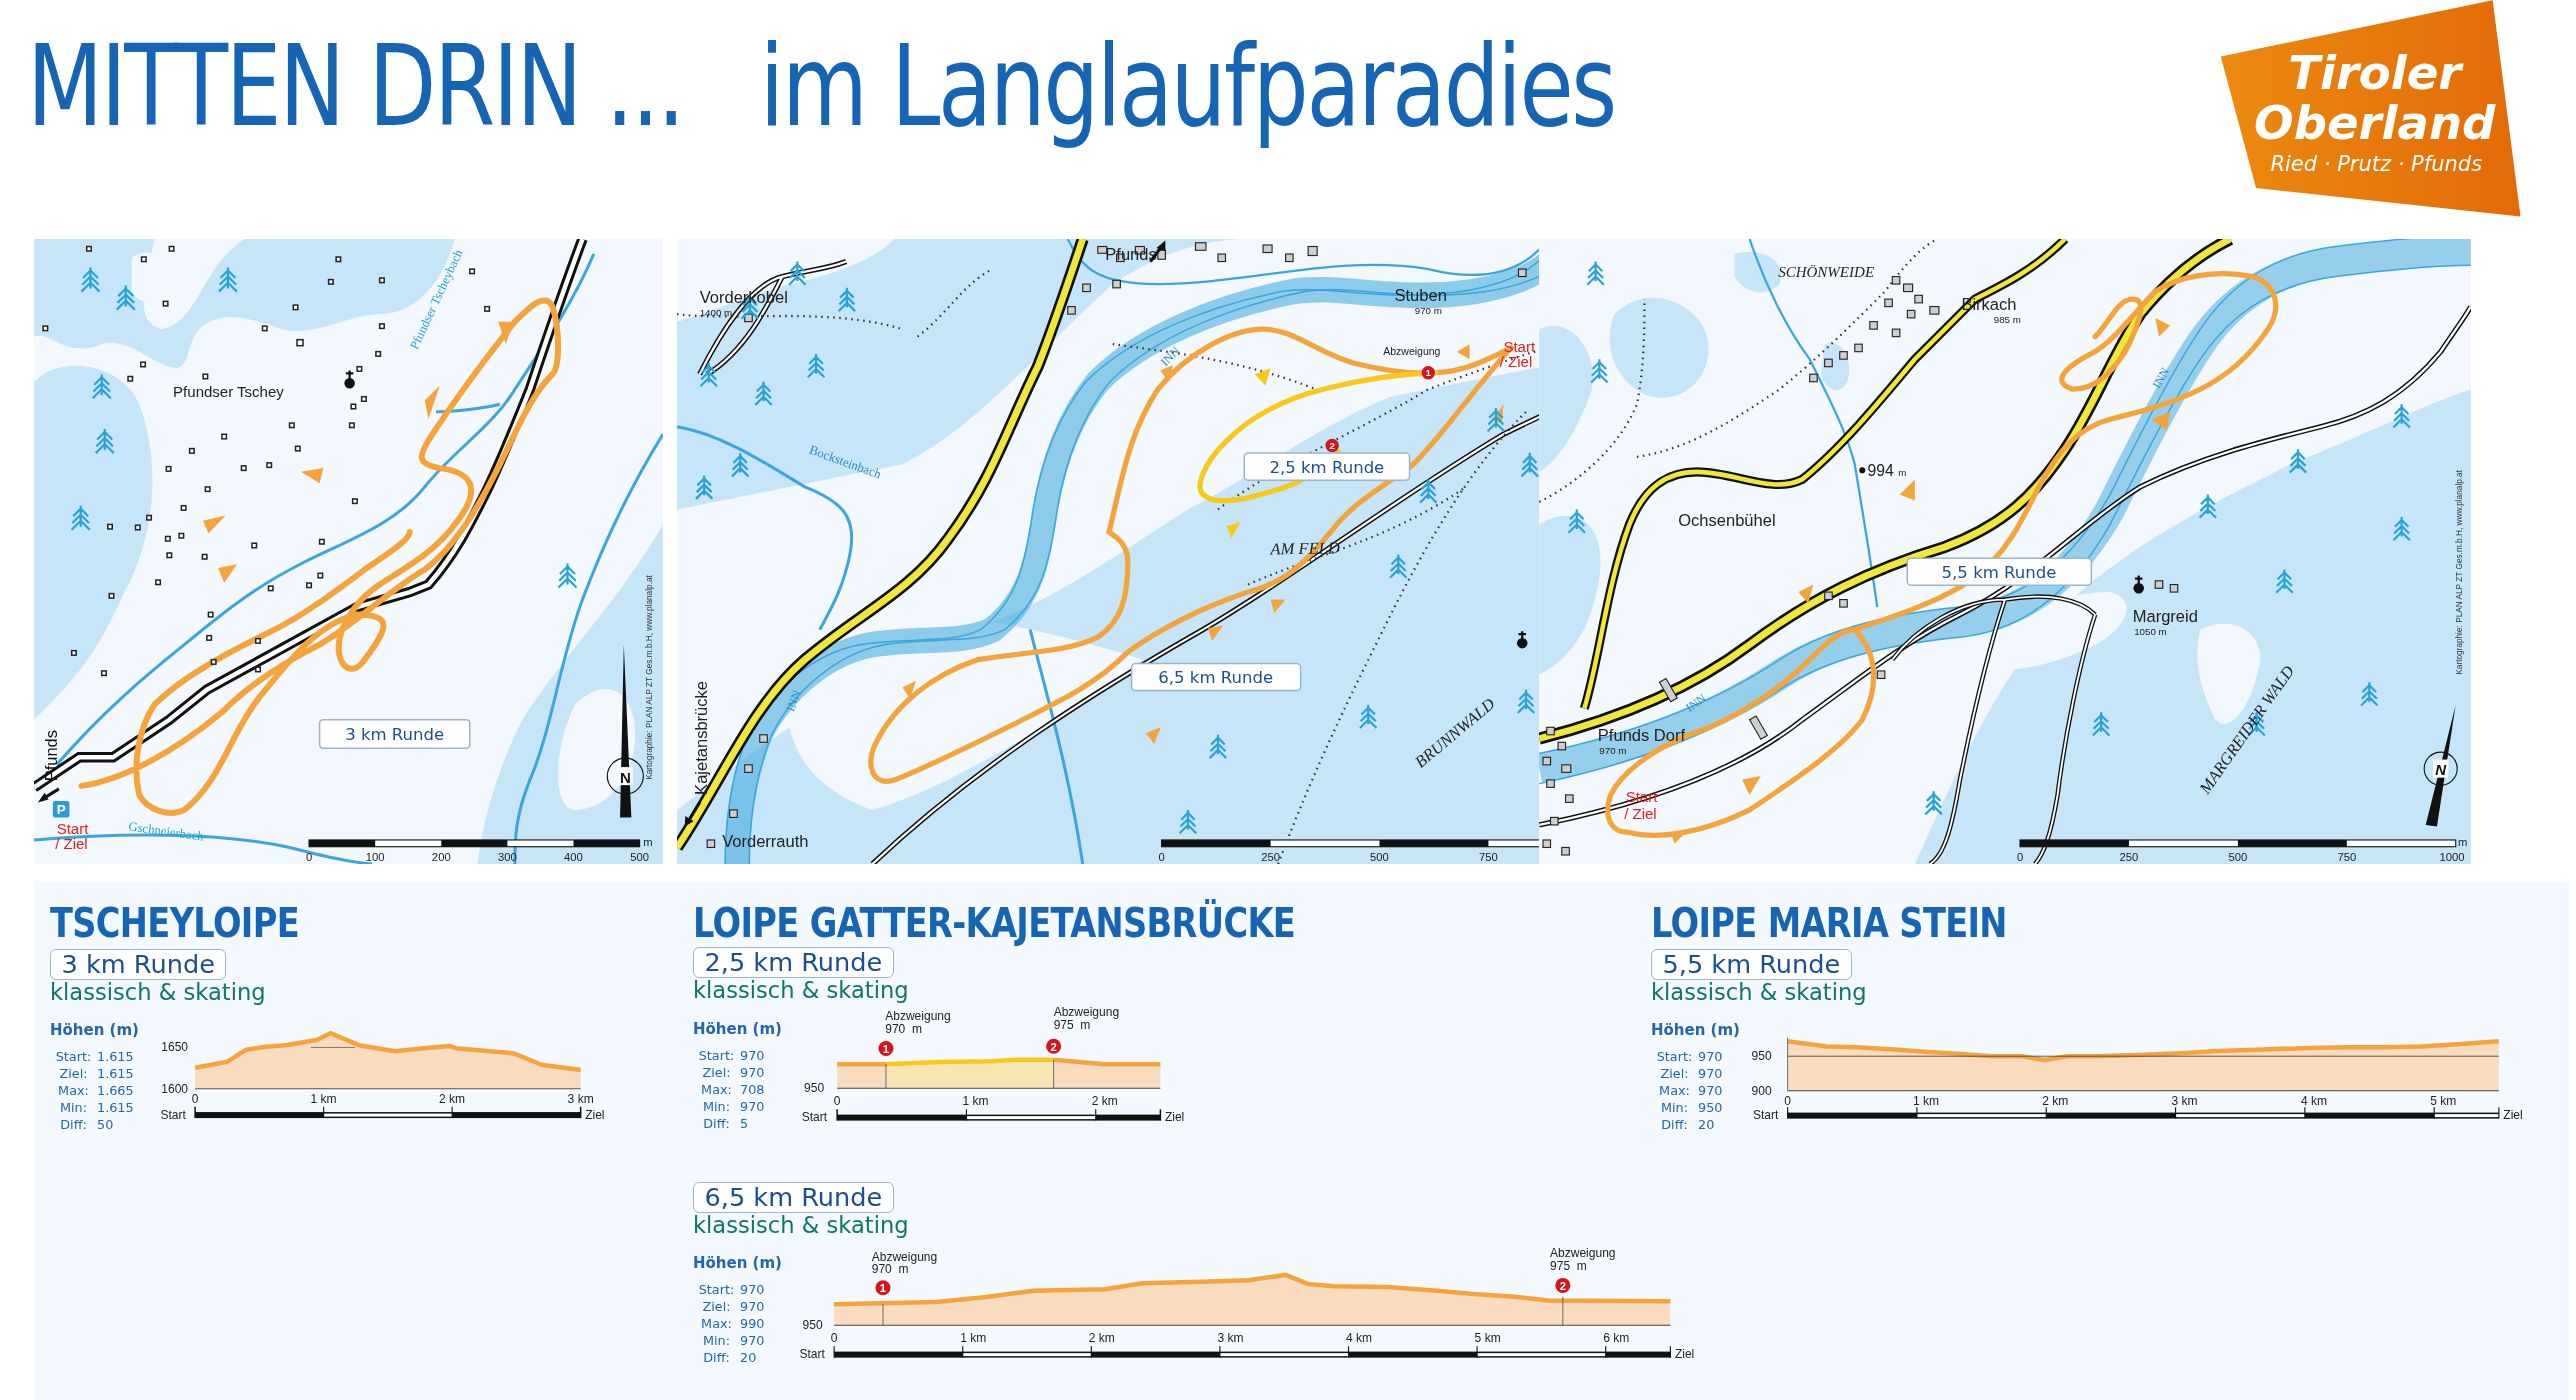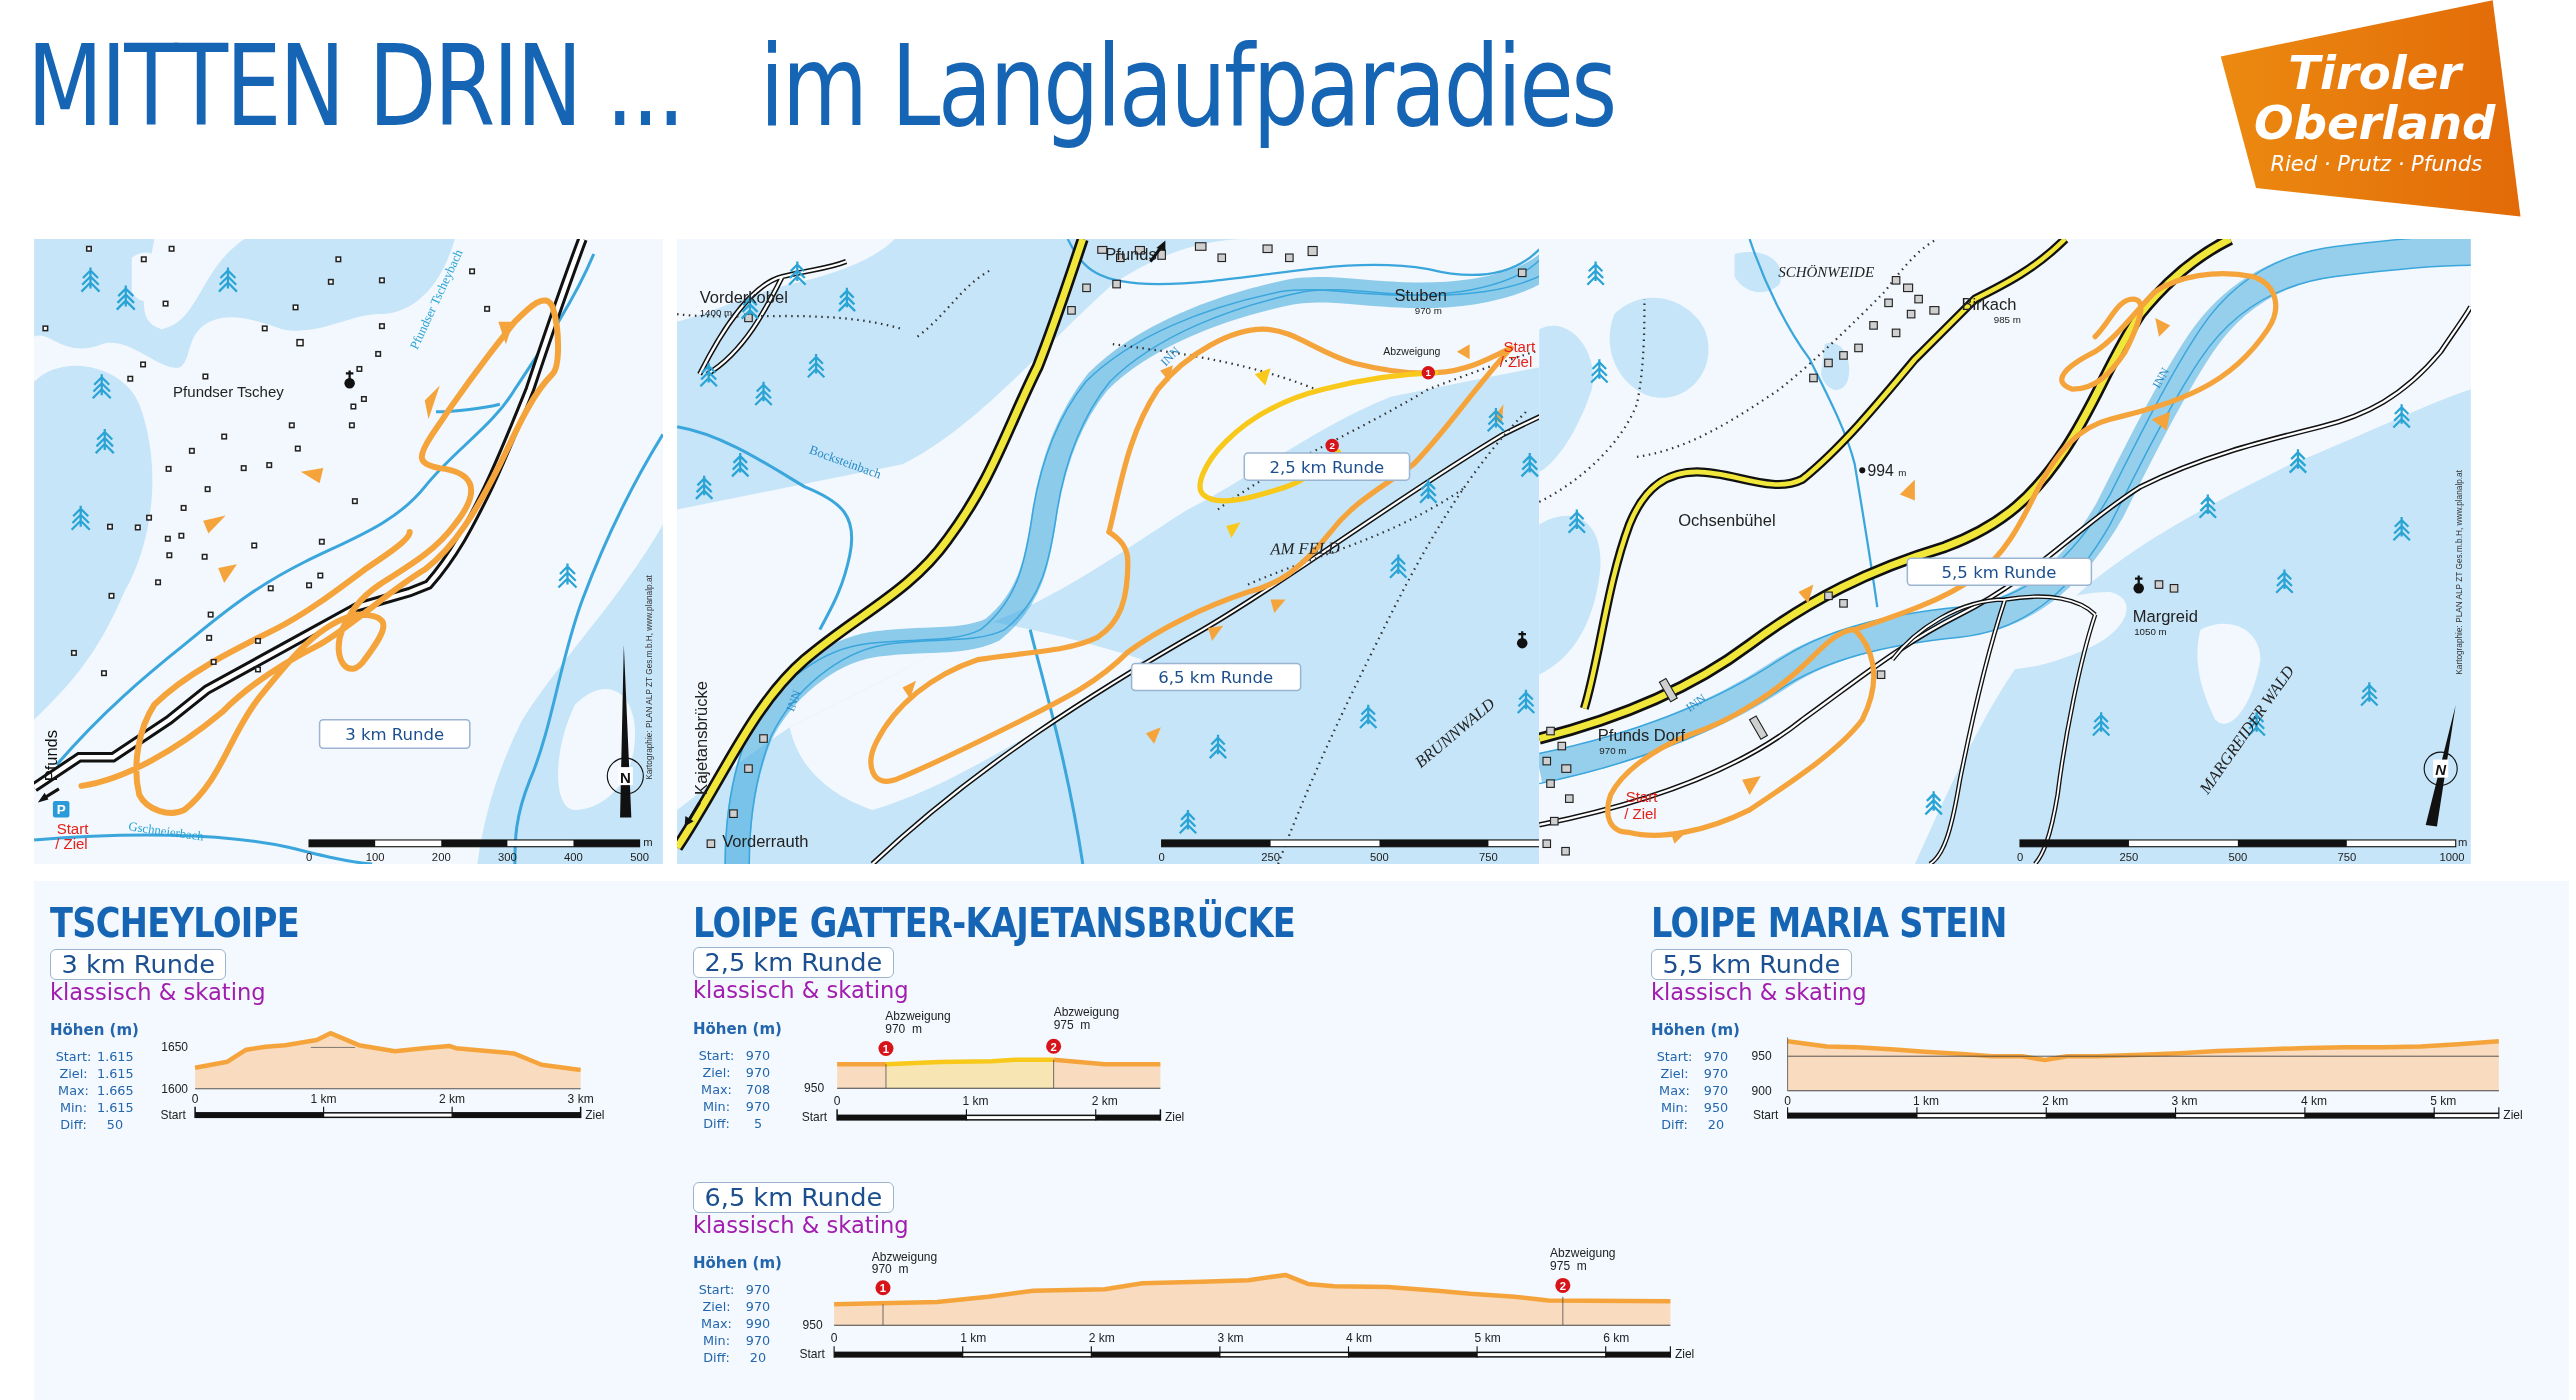--- a/index.html
+++ b/index.html
@@ -8,26 +8,26 @@
   .title { position:absolute; top:30px; left:27px; color:#1565b4; font-family:"DejaVu Sans", sans-serif;
            font-size:113px; line-height:1; letter-spacing:-3px; transform:scaleX(0.78); transform-origin:left top; white-space:pre; }
   .logo { position:absolute; left:2217px; top:0; width:308px; height:222px; }
   .map { position:absolute; top:239px; height:625px; overflow:hidden; background:#f2f8fd; }
   .map svg { position:absolute; left:0; top:0; }
   .lower { position:absolute; left:34px; top:881px; width:2535px; height:519px; background:#f3f9fe; }
   .sec-title { position:absolute; color:#1565b4; font-family:"DejaVu Sans", sans-serif; font-weight:bold;
                font-size:41px; white-space:nowrap; transform:scaleX(0.82); transform-origin:left top; letter-spacing:-0.8px; }
   .runde { position:absolute; border:1.5px solid #9bb4cf; border-radius:6px; background:#ffffff; color:#1b4f8f;
            font-family:"DejaVu Sans", sans-serif; font-size:25.6px; padding:0 10.5px; line-height:28.6px; white-space:nowrap; }
-  .sub { position:absolute; color:#a21caf; font-family:"DejaVu Sans", sans-serif; font-size:22.6px; white-space:nowrap; }
+  .sub { position:absolute; color:#0f766e; font-family:"DejaVu Sans", sans-serif; font-size:22.6px; white-space:nowrap; }
   .stats { position:absolute; color:#2466ad; font-family:"DejaVu Sans", sans-serif; font-size:12.8px; line-height:17px; }
   .stats .h { font-weight:bold; font-size:15px; margin-bottom:9px; }
   .stats .row { display:flex; }
   .stats .k { width:47px;text-align:center; }
-  .stats .v { width:36px; text-align:center; }
+  .stats .v { width:36px; text-align:left; }
   .prof { position:absolute; }
   .maplabel { font-family:"Liberation Sans", sans-serif; }
 </style>
 </head>
 <body>
 
 <div class="title"><span>MITTEN DRIN ...</span><span>   </span><span>im Langlaufparadies</span></div>
 
 <svg class="logo" viewBox="0 0 410 295" width="308" height="222">
   <defs>

